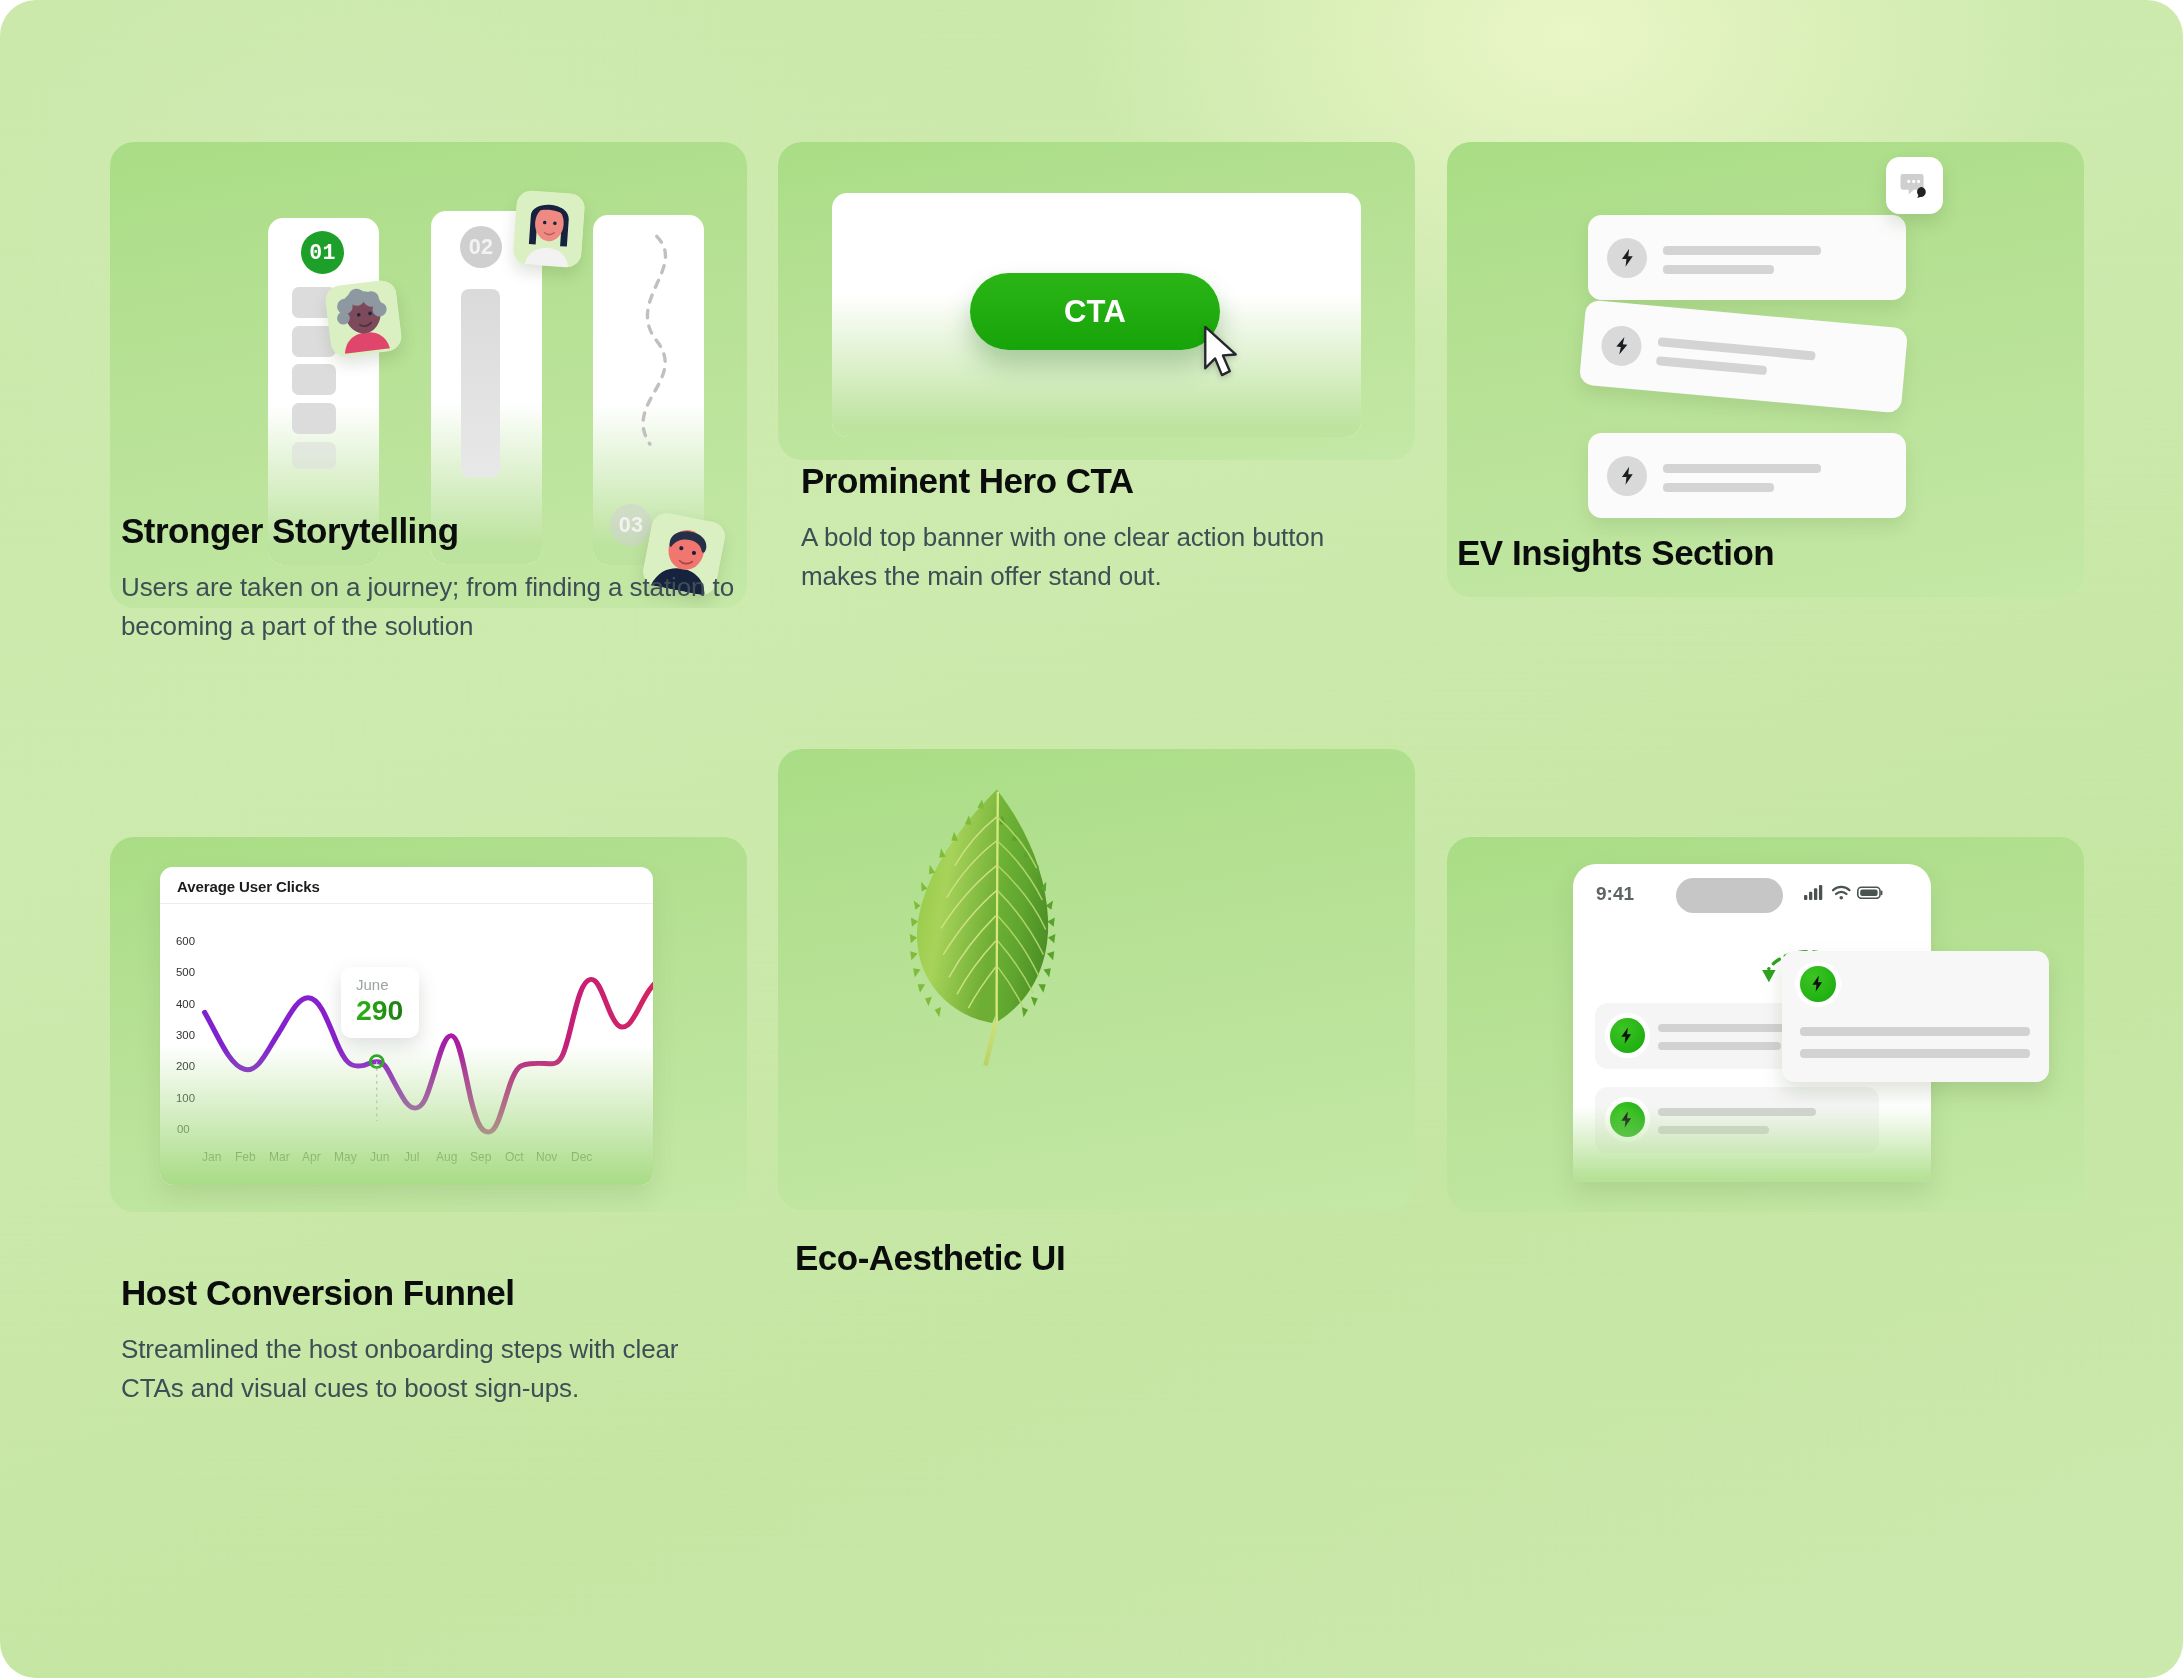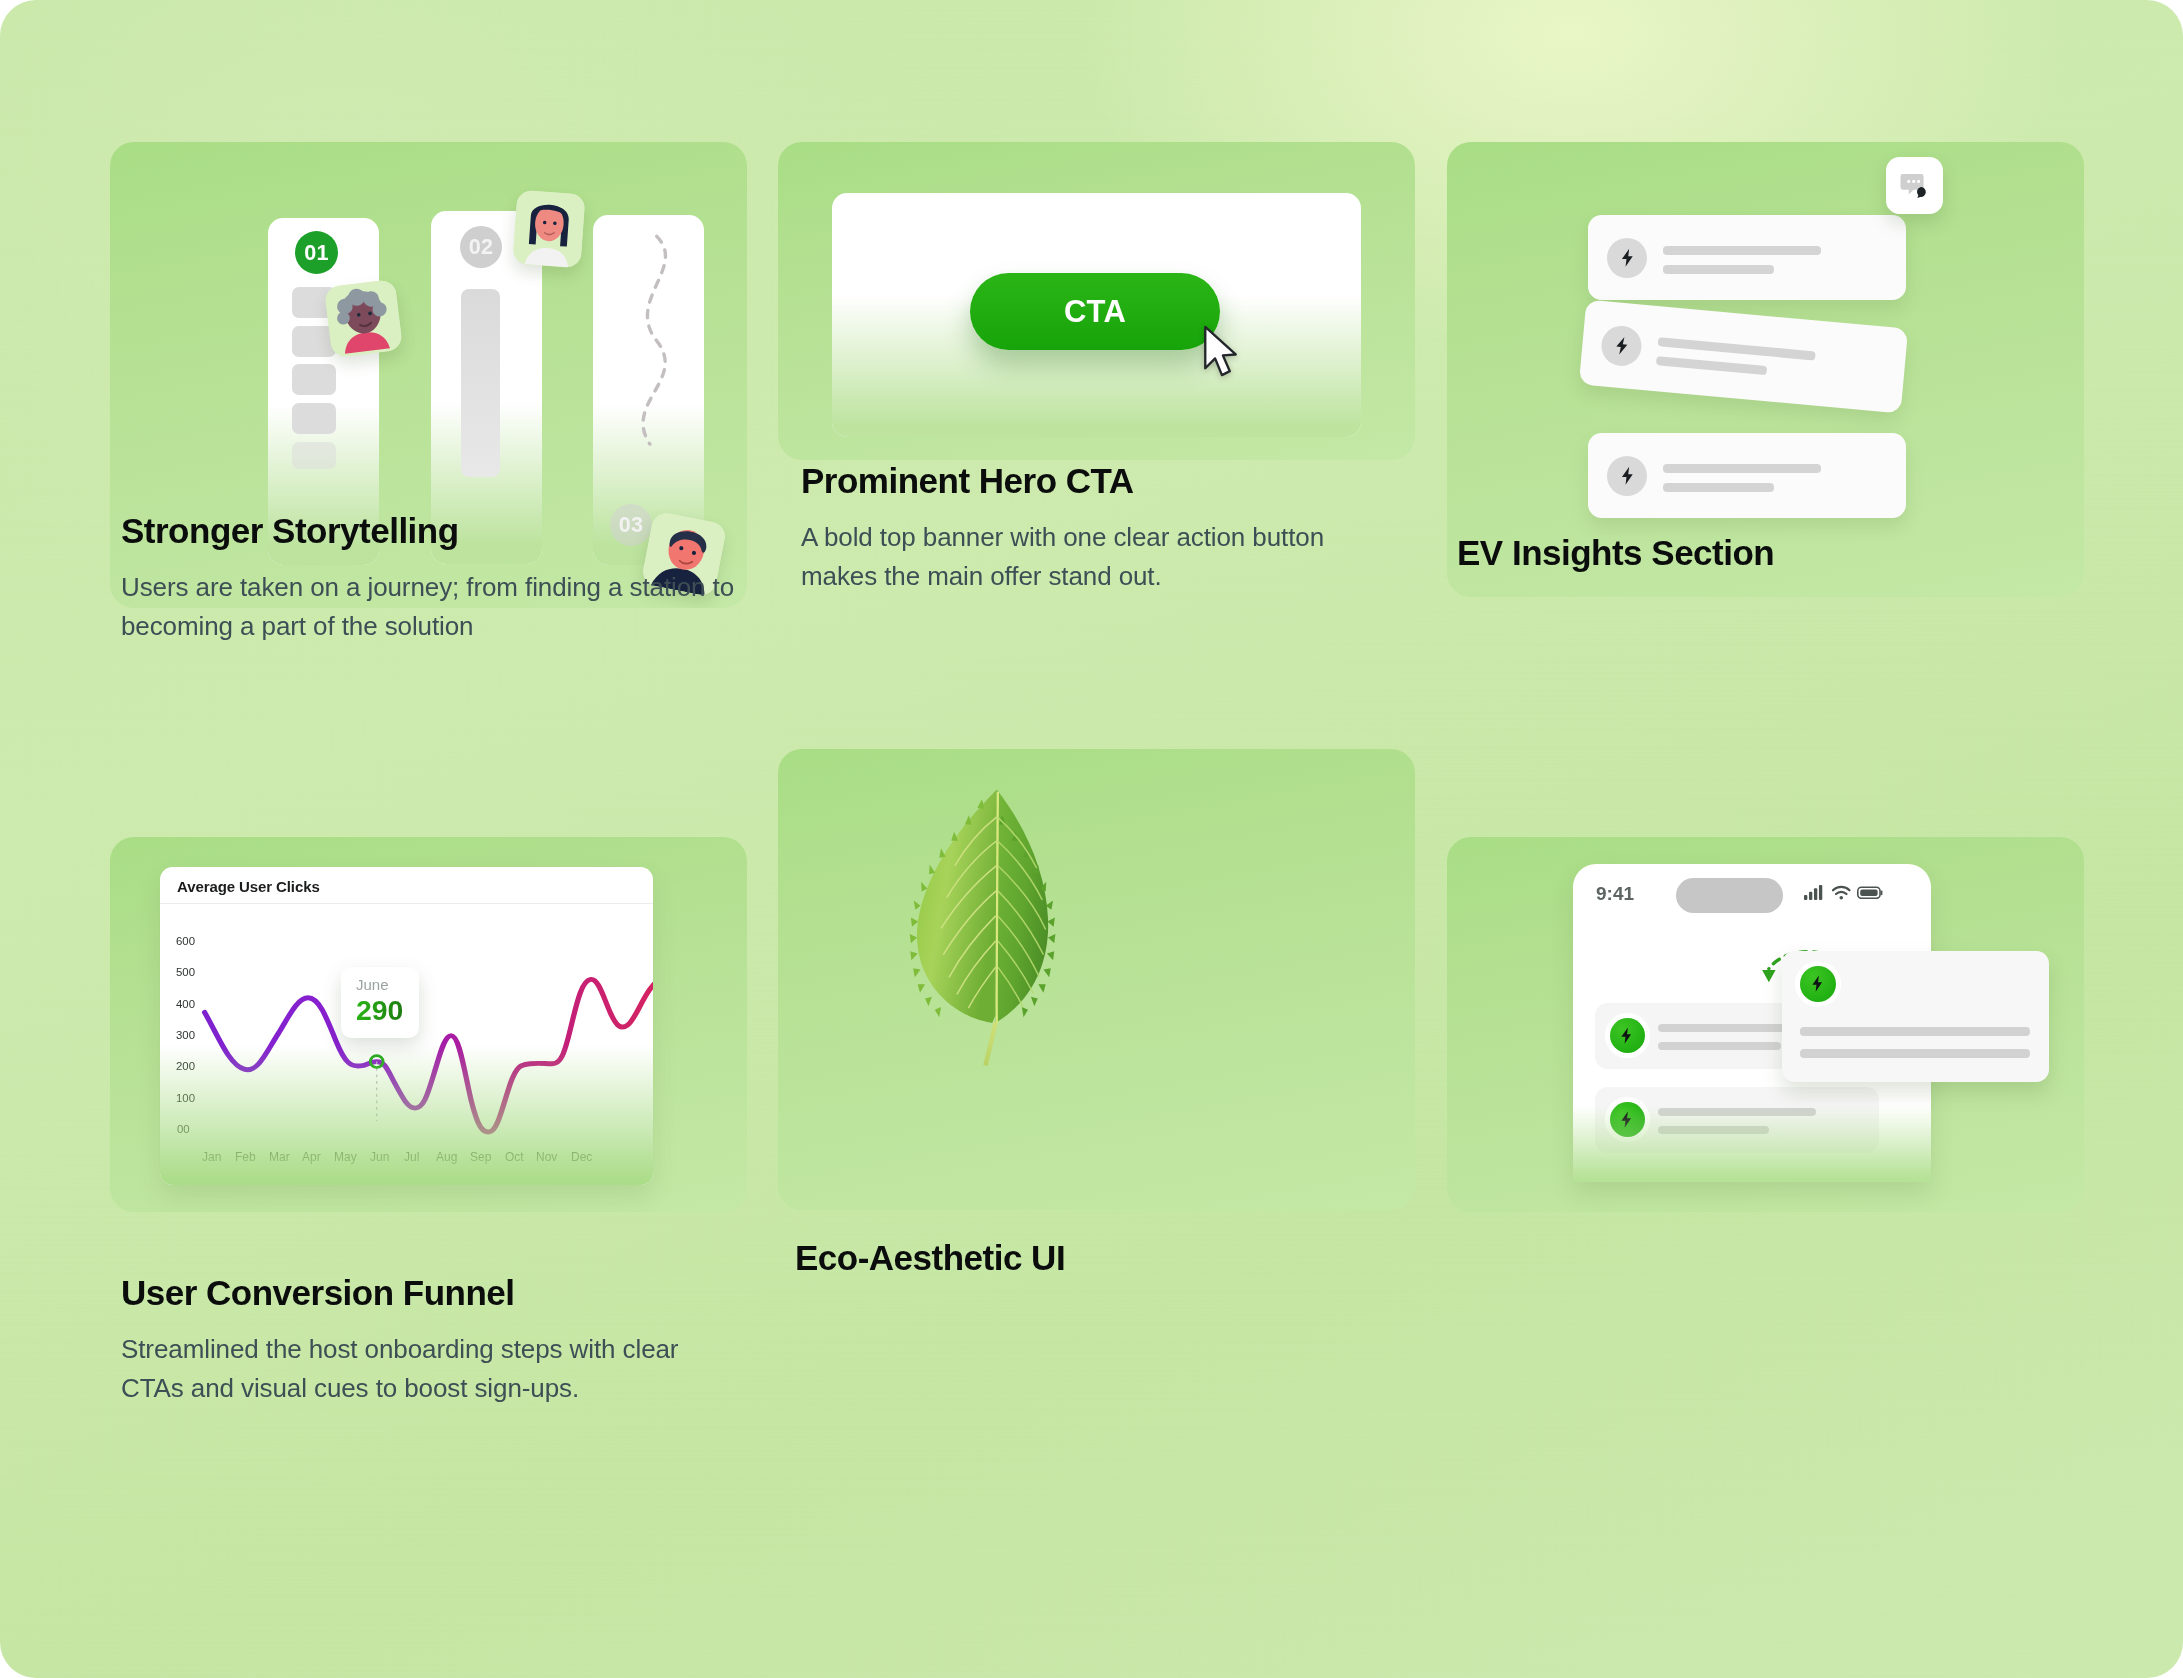--- a/index.html
+++ b/index.html
@@ -184,21 +184,21 @@
 
   <div class="grid">
 
     <div class="card" style="left:110px; top:142px; width:637px; height:466px;">
       <div class="art">
 
         <div class="col" style="left:158px; top:76px; width:111px; height:347px;"></div>
         <div class="col" style="left:321px; top:69px; width:111px; height:353px;"></div>
         <div class="col" style="left:483px; top:73px; width:111px; height:350px;"></div>
 
-        <div class="badge" style="left:185px; top:89px; width:43px; height:43px; background:#1DA02A;">
+        <div class="badge" style="left:191px; top:89px; width:43px; height:43px; background:#1DA02A;font-family:Liberation Mono, monospace;">
           <span>01</span>
         </div>
         <div class="badge" style="left:350px; top:84px; width:42px; height:42px; background:#cfcfcf; color:#f3f3f3;">
           <span>02</span>
         </div>
         <div class="badge" style="left:500px; top:362px; width:42px; height:42px; background:rgba(210,210,210,.55); color:#f2f2f2;">
           <span>03</span>
         </div>
 
         <div class="blk" style="left:182px; top:145px; width:44px; height:31px;"></div>
@@ -376,21 +376,21 @@
         <div class="tick-x" style="left:210px; top:283px;">Jun</div>
         <div class="tick-x" style="left:244px; top:283px;">Jul</div>
         <div class="tick-x" style="left:276px; top:283px;">Aug</div>
         <div class="tick-x" style="left:310px; top:283px;">Sep</div>
         <div class="tick-x" style="left:345px; top:283px;">Oct</div>
         <div class="tick-x" style="left:376px; top:283px;">Nov</div>
         <div class="tick-x" style="left:411px; top:283px;">Dec</div>
       </div>
     </div>
     <div class="txt" style="left:121px; top:1274px; width:631px;">
-      <div class="h">User Conversion Funnel</div>
+      <div class="h">Host Conversion Funnel</div>
       <div class="p" style="max-width:591px;">Streamlined the host onboarding steps with clear CTAs and visual cues to boost sign-ups.</div>
     </div>
 
     <div class="card" style="left:778px; top:749px; width:637px; height:461px;">
       <div class="art">
         <svg viewBox="0 0 420 520" style="position:absolute; left:97px; top:28.4px; width:239px; height:296px;">
           <defs>
             <linearGradient id="leafL" x1="0" y1="0" x2="1" y2="0.5">
               <stop offset="0%" stop-color="#8ec63f"></stop>
                 <stop offset="45%" stop-color="#a8d35a"></stop>

